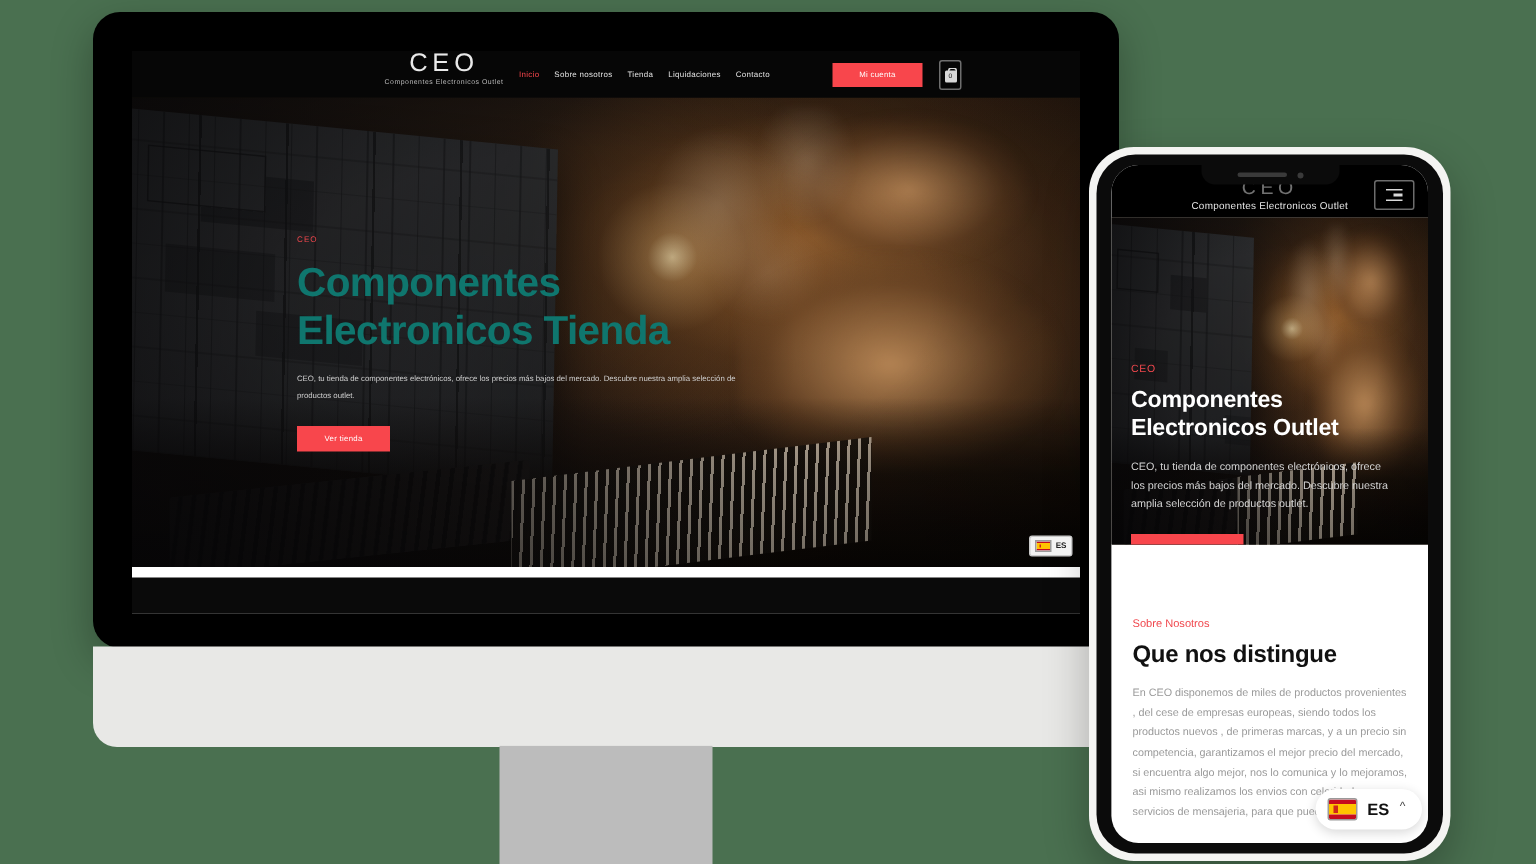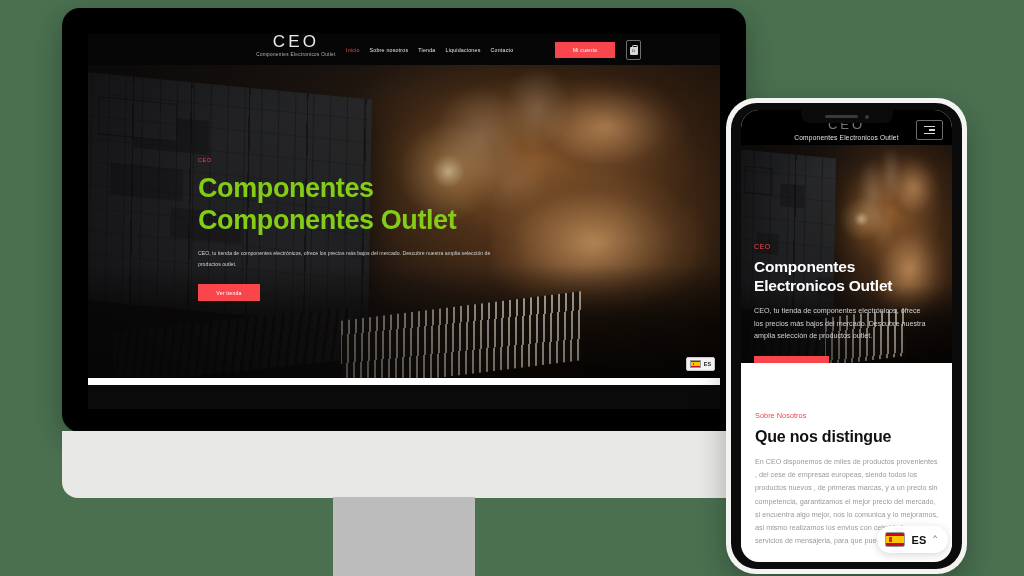--- a/index.html
+++ b/index.html
@@ -153,21 +153,21 @@
     background:radial-gradient(ellipse 85% 85% at 50% 45%, rgba(0,0,0,0) 40%, rgba(0,0,0,.55) 100%);
   }
   .photo .scrim{
     position:absolute;inset:0;
     background:linear-gradient(90deg, rgba(6,6,8,.72) 0%, rgba(8,8,10,.45) 42%, rgba(0,0,0,.05) 70%, rgba(0,0,0,.12) 100%);
   }
 
   .d-hero-copy{position:absolute;left:110px;top:92px;width:330px;z-index:3;}
   .eyebrow{color:#f0474d;font-size:5.4px;letter-spacing:.7px;}
   .d-h1{
-    color:#84cc16;font-size:27px;font-weight:700;line-height:32px;
+    color:#0f766e;font-size:27px;font-weight:700;line-height:32px;
     letter-spacing:-.4px;margin-top:9px;
   }
   .d-sub{
     color:#cfcfcf;font-size:5.2px;line-height:11px;margin-top:12px;width:295px;
   }
   .d-btn{
     margin-top:14px;width:62px;height:17px;background:#f8464c;color:#fff;
     font-size:5.2px;display:flex;align-items:center;justify-content:center;
     letter-spacing:.2px;
   }
@@ -300,21 +300,21 @@
           <div class="kbd"></div>
           <div class="board"></div>
           <div class="vignette"></div>
           <div class="scrim"></div>
         </div>
 
         <div class="d-hero-copy">
           <div class="eyebrow">CEO</div>
           <div class="d-h1">
             <div>Componentes</div>
-            <div>Componentes Outlet</div>
+            <div>Electronicos Tienda</div>
           </div>
           <div class="d-sub">CEO, tu tienda de componentes electrónicos, ofrece los precios más bajos del mercado. Descubre nuestra amplia selección de productos outlet.</div>
           <div class="d-btn">Ver tienda</div>
         </div>
 
         <div class="lang-pill">
           <div class="flag">
             <div class="r1"></div>
               <div class="r2"></div>
               <div class="r3"></div>

